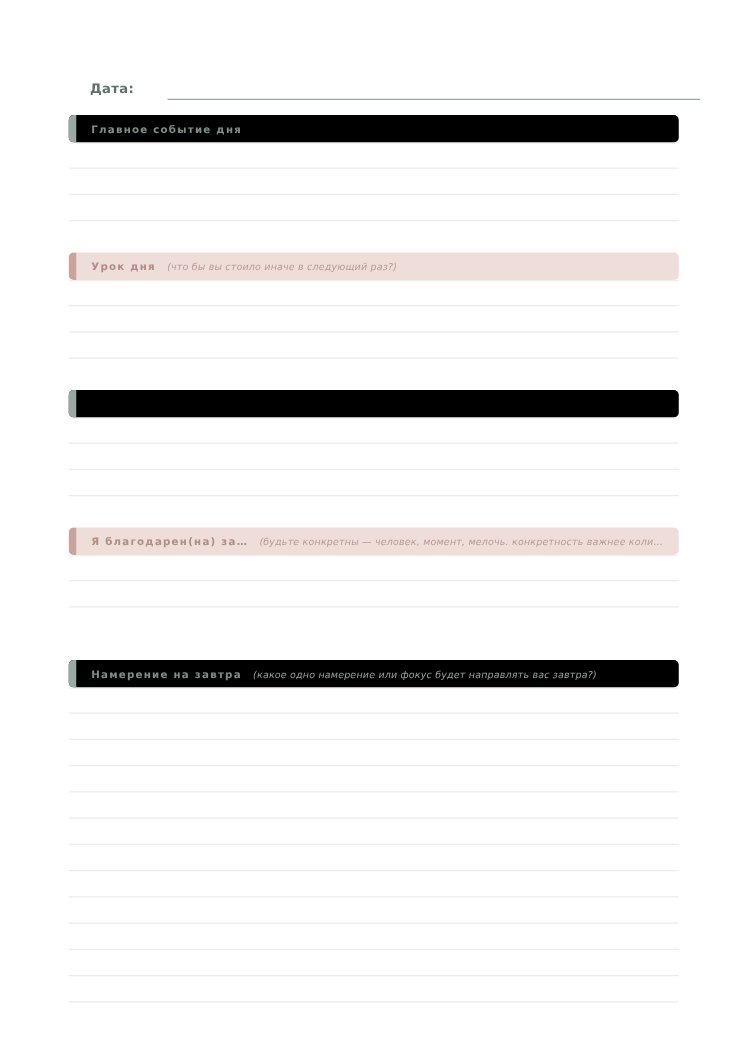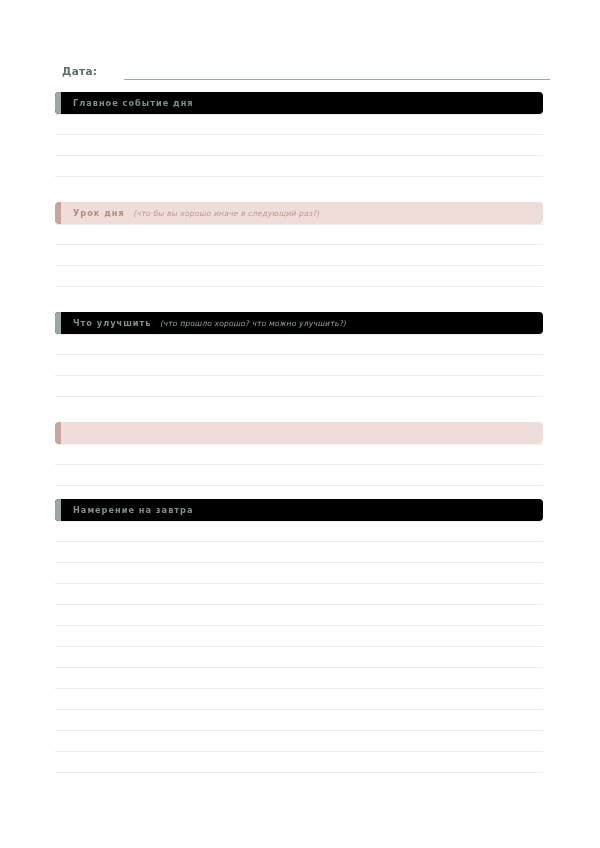--- a/index.html
+++ b/index.html
@@ -20,21 +20,21 @@
     left: 0; top: 0;
     width: 600px;
     height: 848px;
     background: #ffffff;
     box-sizing: border-box;
   }
 
   
   .date-row {
     position: absolute;
-    left: 62px;
+    left: 72px;
     top: 58px;
     width: 488px;
     height: 22px;
     display: flex;
     align-items: flex-end;
   }
   .date-label {
     font-size: 10.5px;
     font-weight: bold;
     color: #5f706b;
@@ -167,57 +167,58 @@
           <div class="rule first"></div>
           <div class="rule"></div>
           <div class="rule"></div>
         </div>
       </div>
       <div class="section tone-rose" style="top: 202px;">
         <div class="section-header">
           <span class="accent-bar"></span>
           <div class="header-text">
             <span class="header-title">Урок дня</span>
-            <span class="header-hint">(что бы вы хорошо иначе в следующий раз?)</span>
+            <span class="header-hint">(что бы вы стоило иначе в следующий раз?)</span>
           </div>
         </div>
         <div class="lines">
           <div class="rule first"></div>
           <div class="rule"></div>
           <div class="rule"></div>
         </div>
       </div>
       <div class="section tone-sage" style="top: 312px;">
         <div class="section-header">
           <span class="accent-bar"></span>
-          <div class="header-text">
-            <span class="header-title">Что улучшить</span>
-            <span class="header-hint">(что прошло хорошо? что можно улучшить?)</span>
-          </div>
         </div>
         <div class="lines">
           <div class="rule first"></div>
           <div class="rule"></div>
           <div class="rule"></div>
         </div>
       </div>
       <div class="section tone-rose" style="top: 422px;">
         <div class="section-header">
           <span class="accent-bar"></span>
-        </div>
-        <div class="lines">
-          <div class="rule first"></div>
-          <div class="rule"></div>
-        </div>
-      </div>
-      <div class="section tone-sage" style="top: 499px;">
+          <div class="header-text">
+            <span class="header-title">Я благодарен(на) за…</span>
+            <span class="header-hint">(будьте конкретны — человек, момент, мелочь. конкретность важнее коли…</span>
+          </div>
+        </div>
+        <div class="lines">
+          <div class="rule first"></div>
+          <div class="rule"></div>
+        </div>
+      </div>
+      <div class="section tone-sage" style="top: 528px;">
         <div class="section-header">
           <span class="accent-bar"></span>
           <div class="header-text">
             <span class="header-title">Намерение на завтра</span>
+            <span class="header-hint">(какое одно намерение или фокус будет направлять вас завтра?)</span>
           </div>
         </div>
         <div class="lines">
           <div class="rule first"></div>
           <div class="rule"></div>
           <div class="rule"></div>
           <div class="rule"></div>
           <div class="rule"></div>
           <div class="rule"></div>
           <div class="rule"></div>

